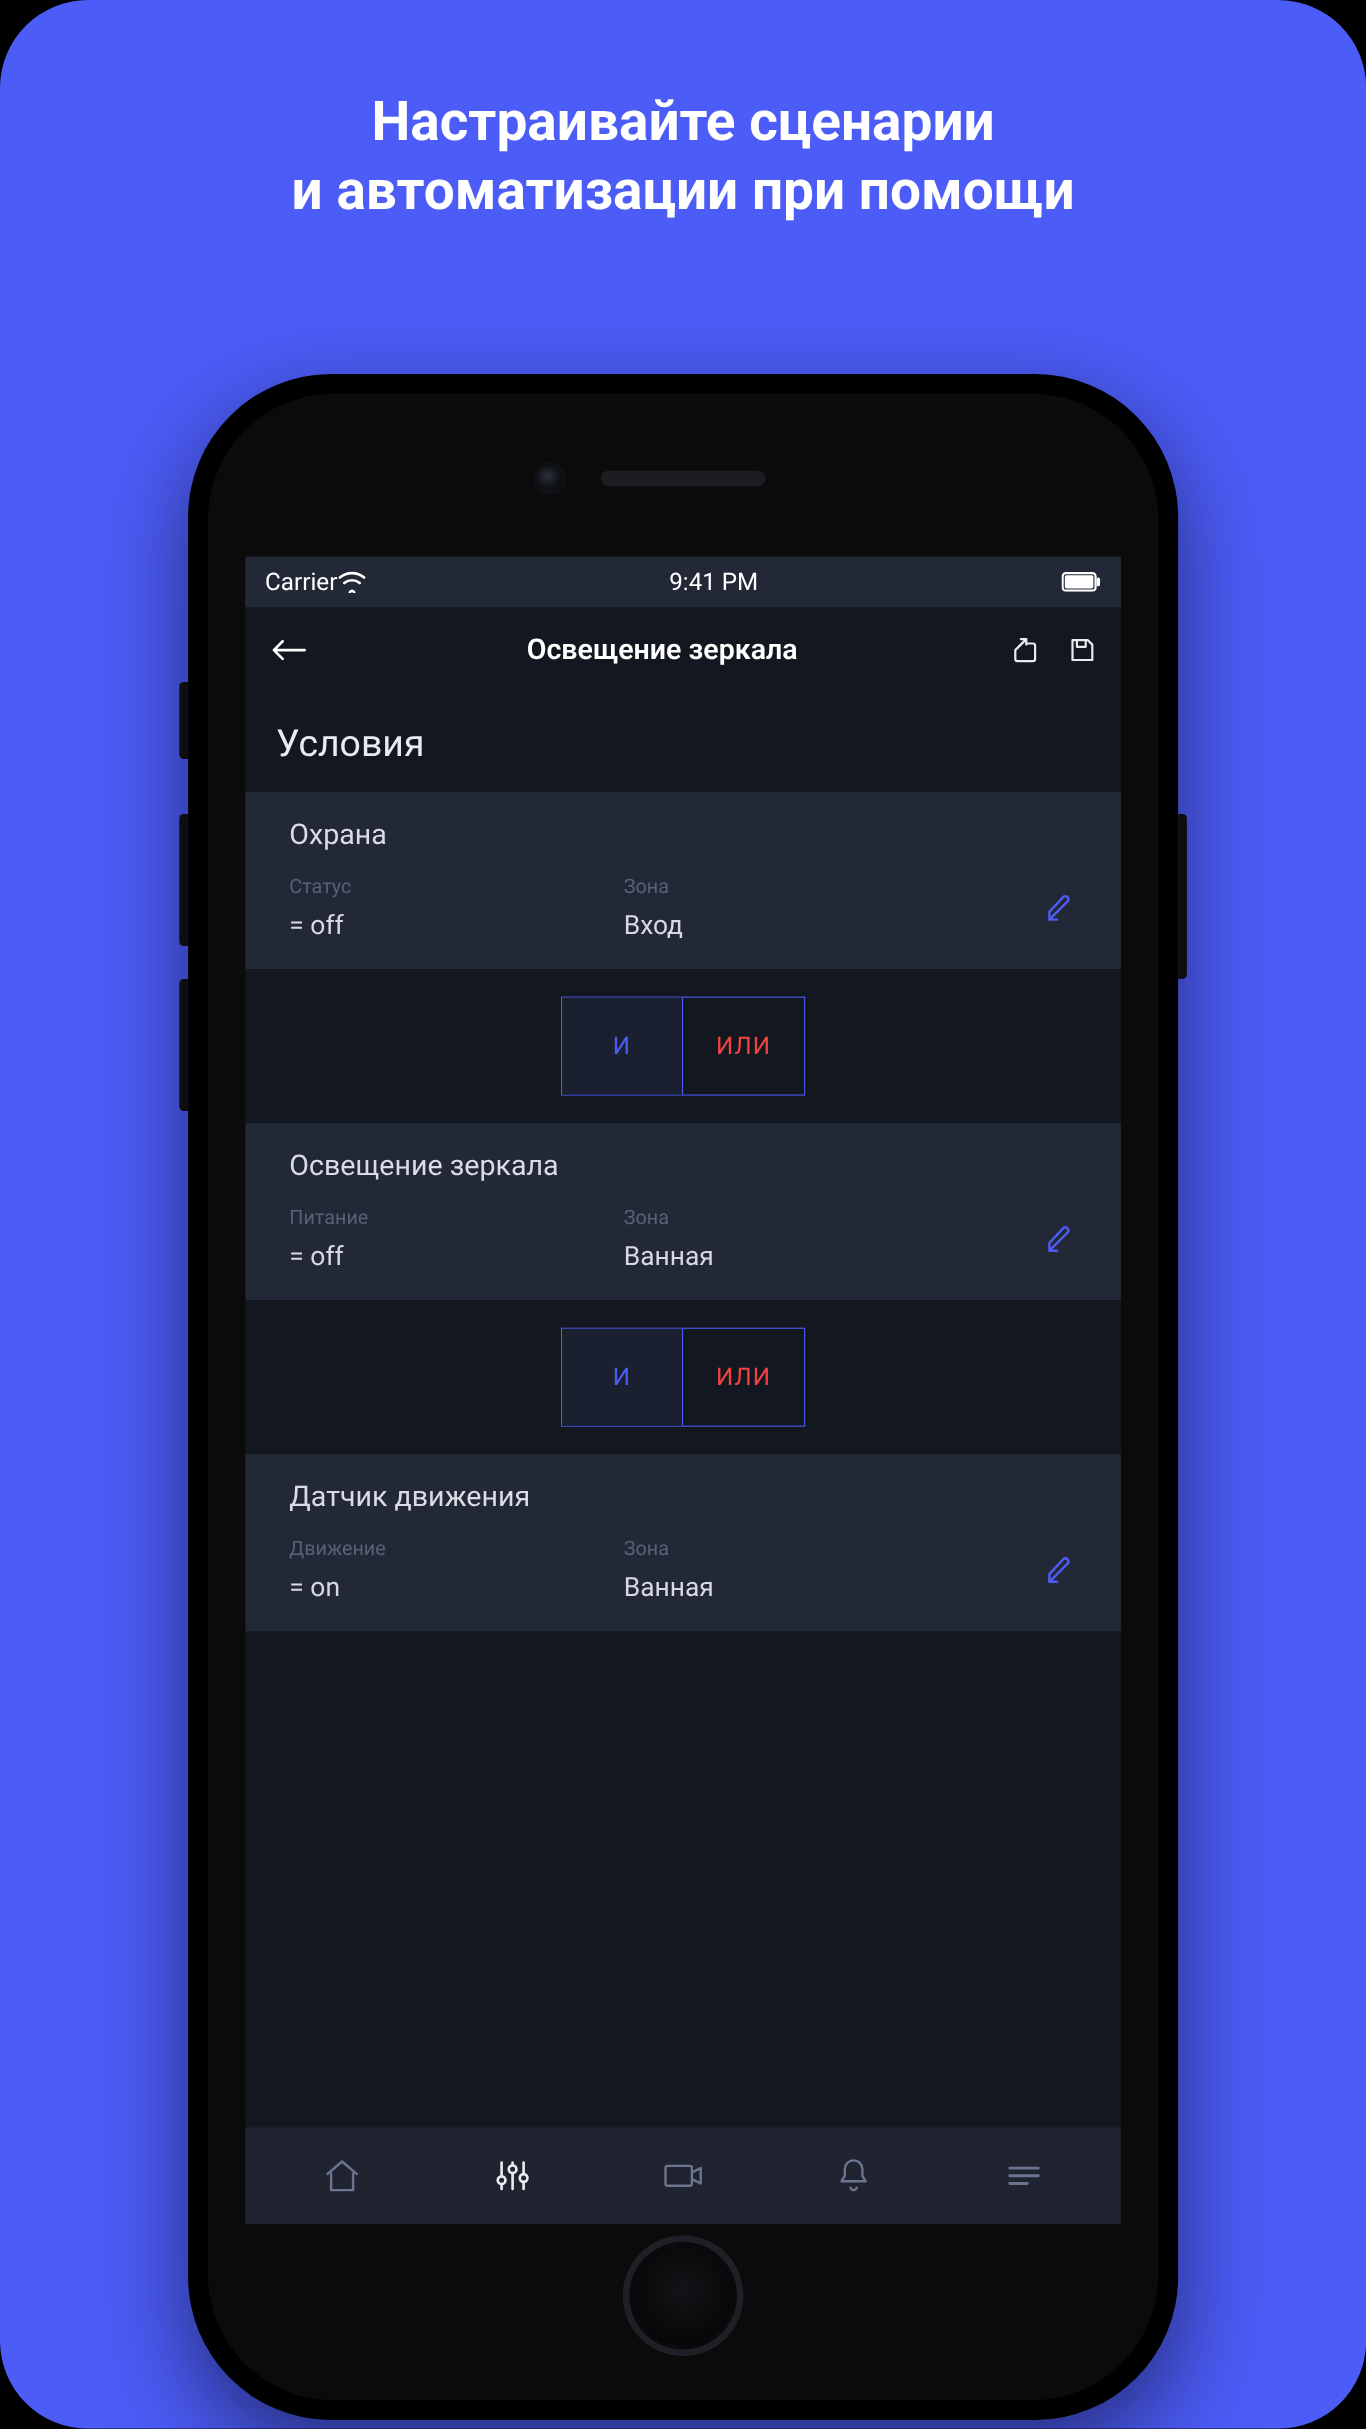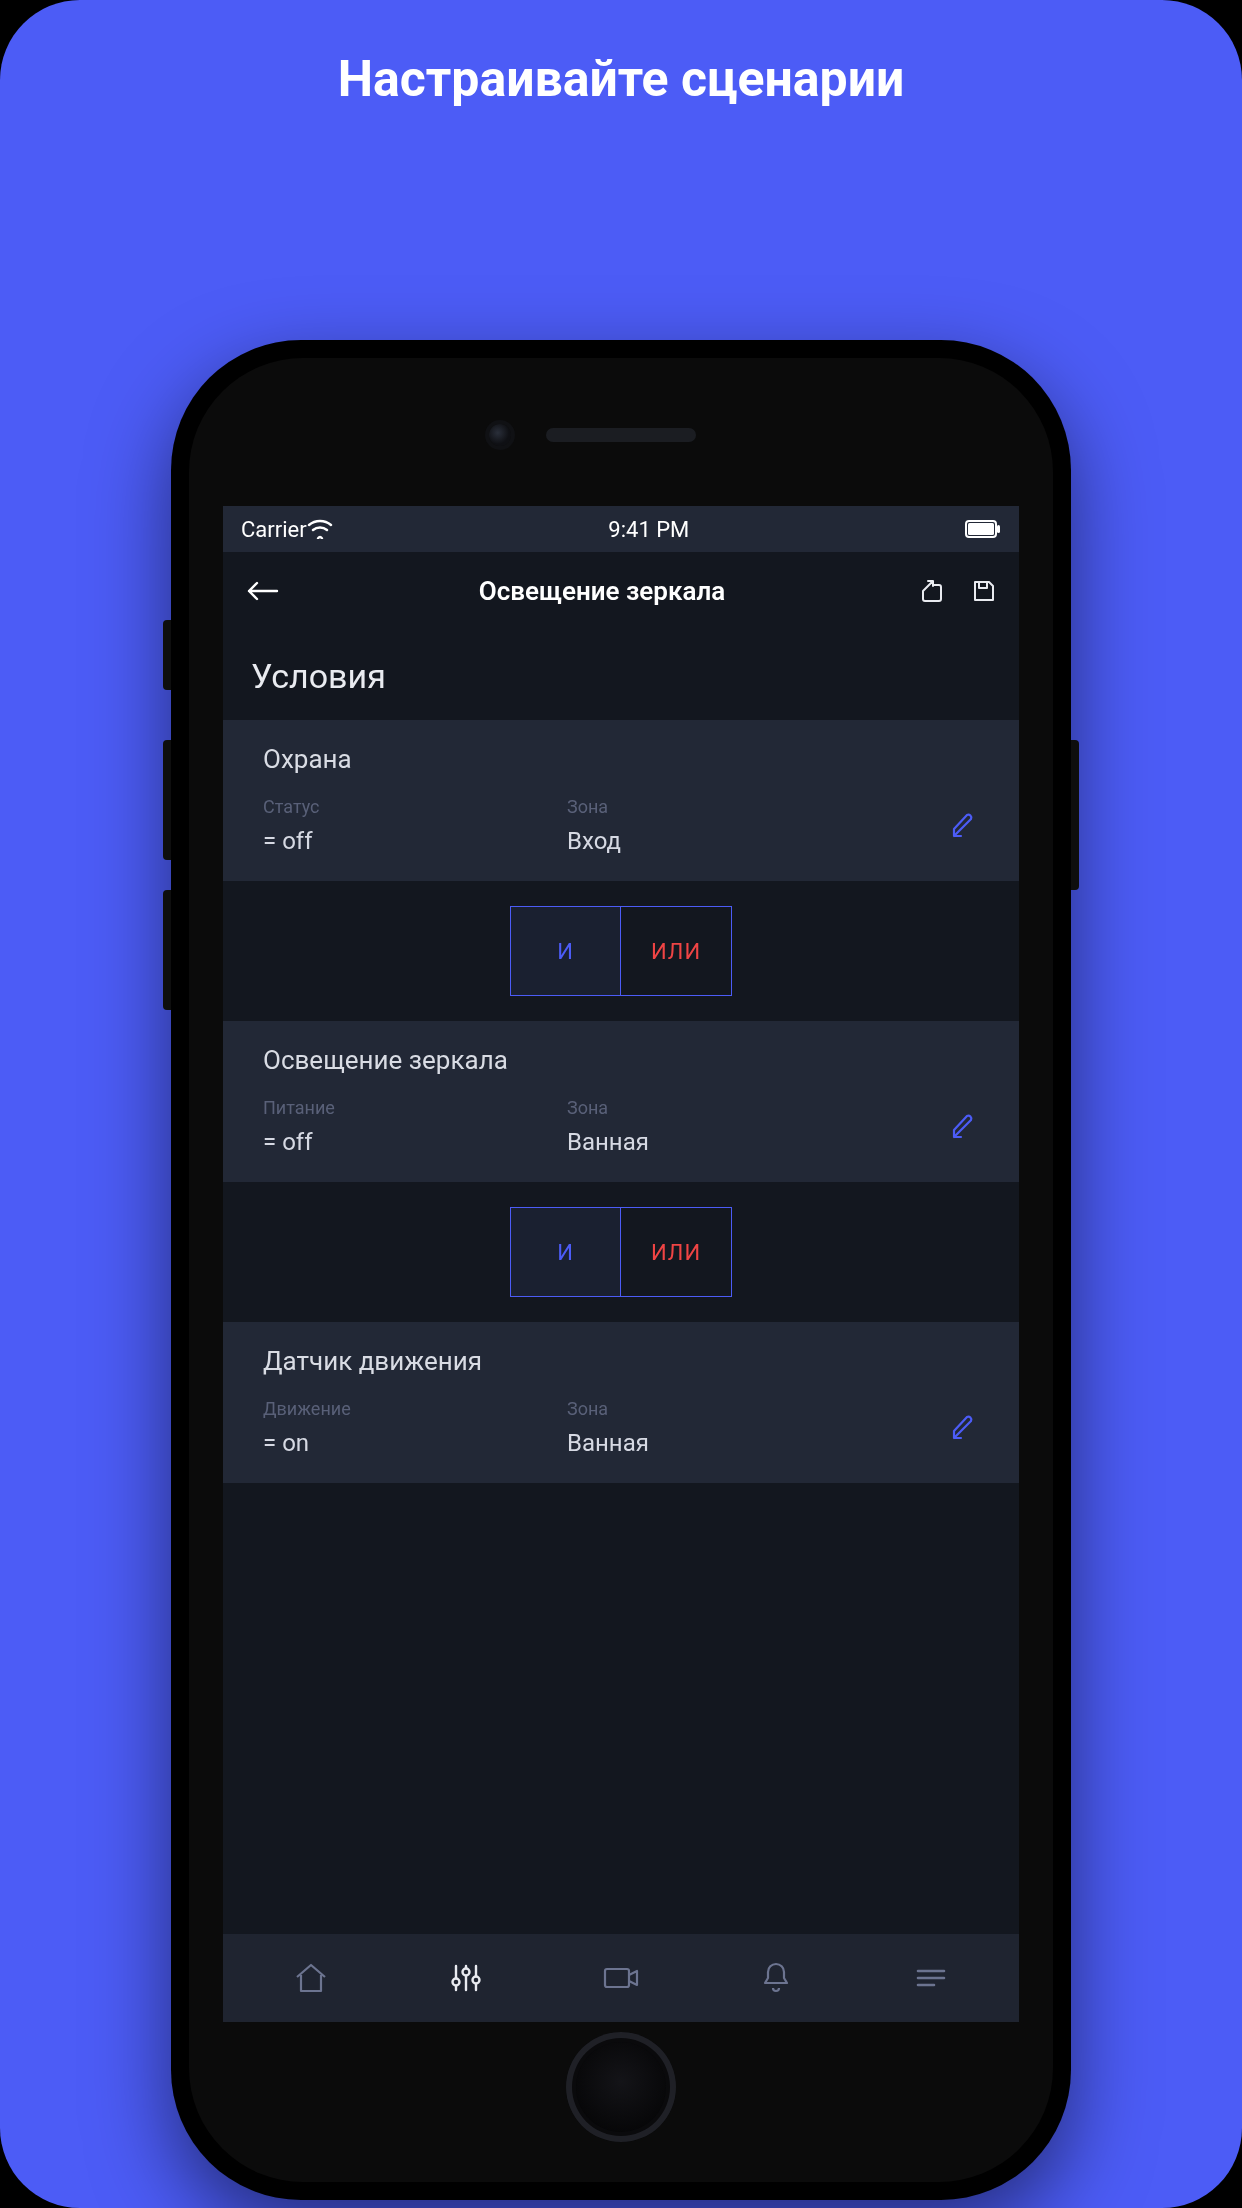--- a/index.html
+++ b/index.html
@@ -14,21 +14,21 @@
   position: relative;
   overflow: hidden;
 }
 
 .promo {
   color: #fff;
   text-align: center;
   font-size: 50px;
   font-weight: 700;
   line-height: 1.25;
-  padding-top: 48px;
+  padding-top: 80px;
   padding-left: 60px;
   padding-right: 60px;
 }
 
 .phone {
   position: absolute;
   left: 50%;
   transform: translateX(-50%);
   top: 340px;
   width: 900px;
@@ -189,20 +189,21 @@
 }
 
 svg { display: block; }
 </style>
 </head>
 <body>
 
 <div class="frame">
   <div class="promo">
     <div>Настраивайте сценарии</div>
+    <div>и автоматизации при помощи</div>
   </div>
 
   <div class="phone">
     <div class="phone-side-btn-left" style="top:280px;height:70px"></div>
     <div class="phone-side-btn-left" style="top:400px;height:120px"></div>
     <div class="phone-side-btn-left" style="top:550px;height:120px"></div>
     <div class="phone-side-btn-right" style="top:400px;height:150px"></div>
 
     <div class="phone-inner">
       <div class="notch-area">

